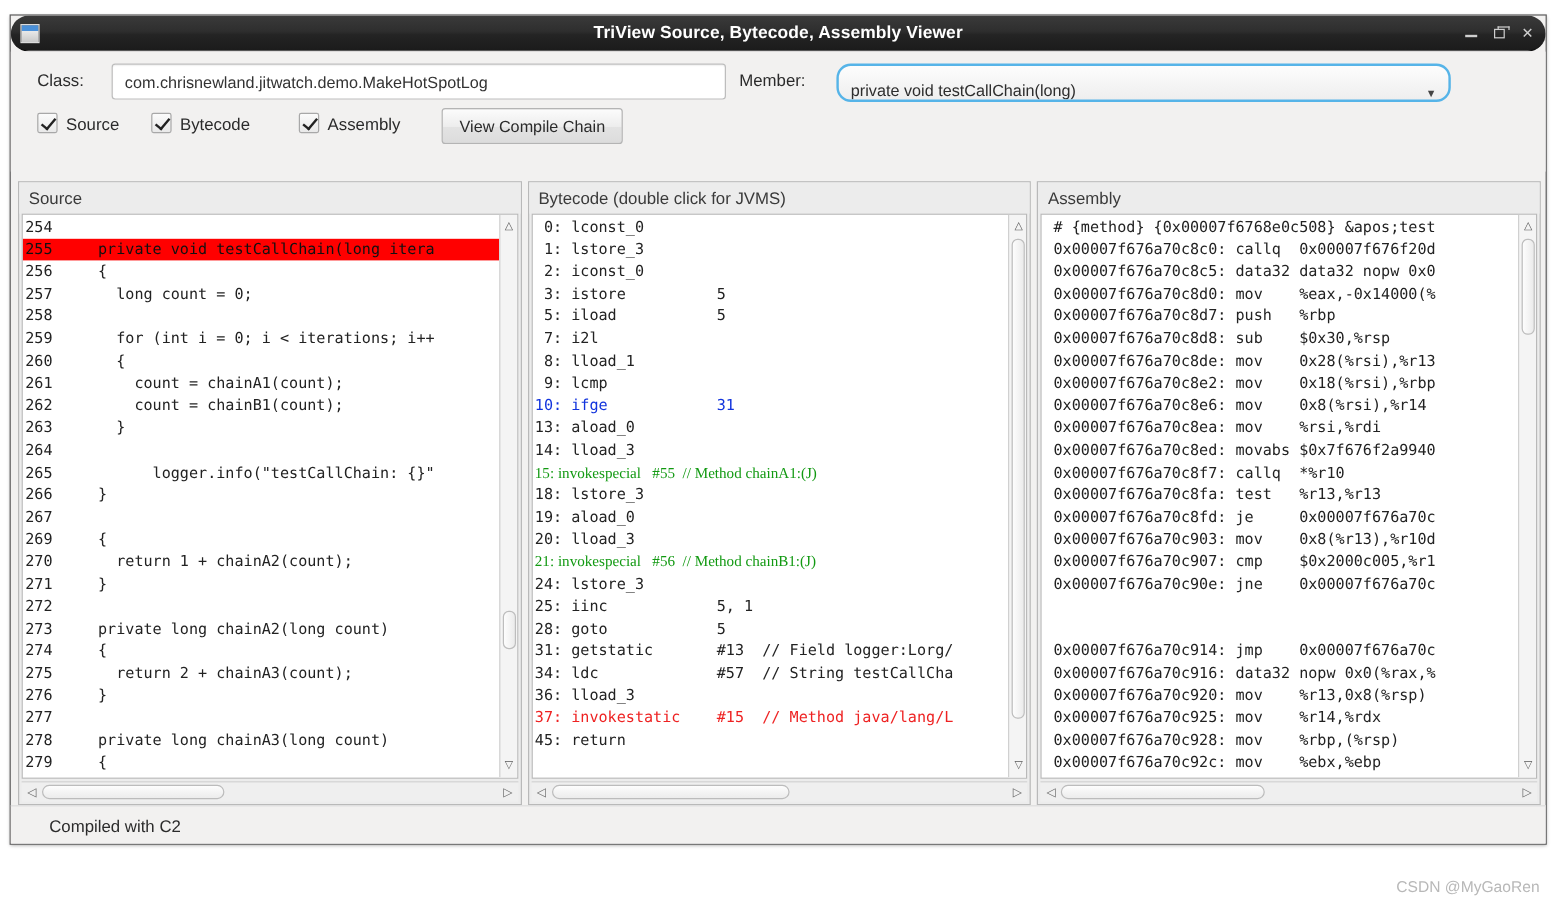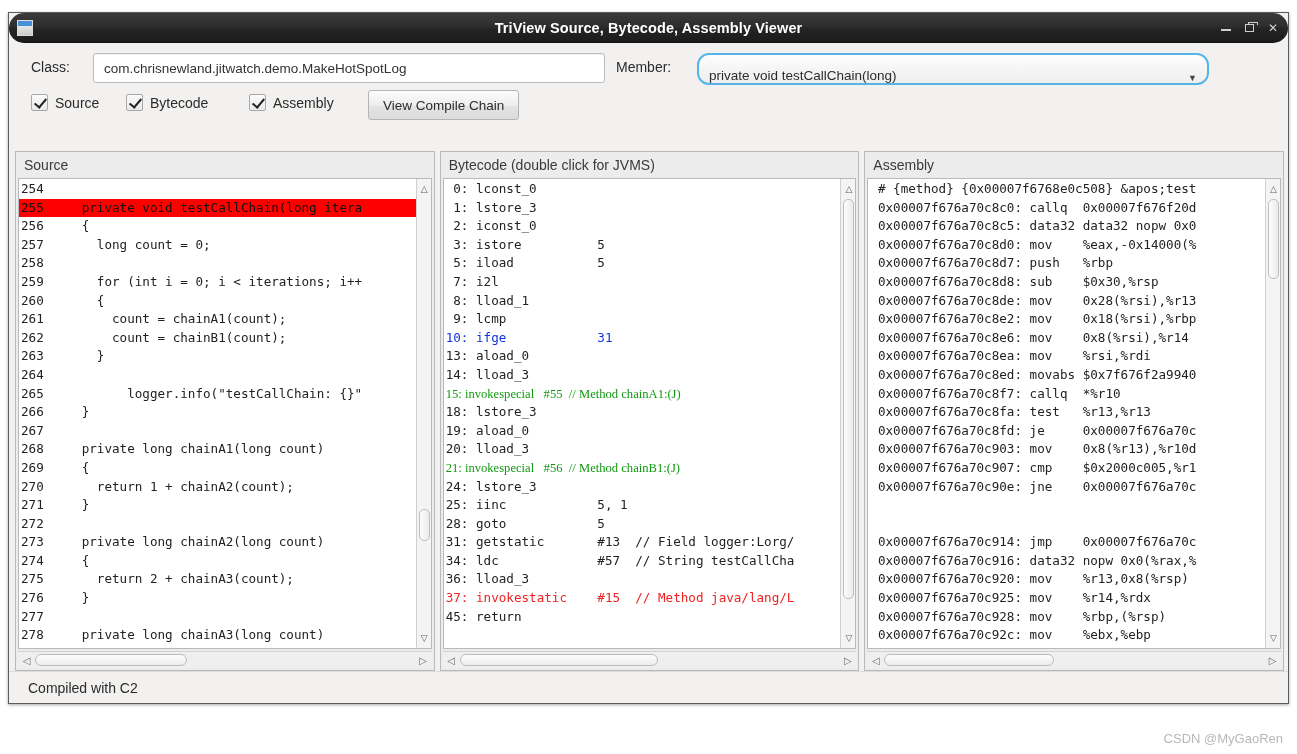--- a/index.html
+++ b/index.html
@@ -235,21 +235,21 @@
   }
 
   
   #statusbar {
     position: absolute;
     left: 0; bottom: 0;
     width: 100%; height: 32px;
     background: #f2f1f0;
     border-top: 1px solid #dcdcdc;
     display: flex; align-items: center;
-    padding-left: 19px;
+    padding-left: 32px;
     font-size: 14px;
     color: #2b2b2b;
   }
 
   #watermark {
     position: absolute;
     right: 14px; bottom: 8px;
     font-size: 13px;
     color: #b8b8b8;
     font-family: "Liberation Sans", sans-serif;
@@ -317,21 +317,20 @@
             <div class="code-line">258 </div>
             <div class="code-line">259       for (int i = 0; i &lt; iterations; i++</div>
             <div class="code-line">260       {</div>
             <div class="code-line">261         count = chainA1(count);</div>
             <div class="code-line">262         count = chainB1(count);</div>
             <div class="code-line">263       }</div>
             <div class="code-line">264 </div>
             <div class="code-line">265           logger.info("testCallChain: {}"</div>
             <div class="code-line">266     }</div>
             <div class="code-line">267 </div>
-            <div class="code-line">268     private long chainA1(long count)</div>
             <div class="code-line">269     {</div>
             <div class="code-line">270       return 1 + chainA2(count);</div>
             <div class="code-line">271     }</div>
             <div class="code-line">272 </div>
             <div class="code-line">273     private long chainA2(long count)</div>
             <div class="code-line">274     {</div>
             <div class="code-line">275       return 2 + chainA3(count);</div>
             <div class="code-line">276     }</div>
             <div class="code-line">277 </div>
             <div class="code-line">278     private long chainA3(long count)</div>

